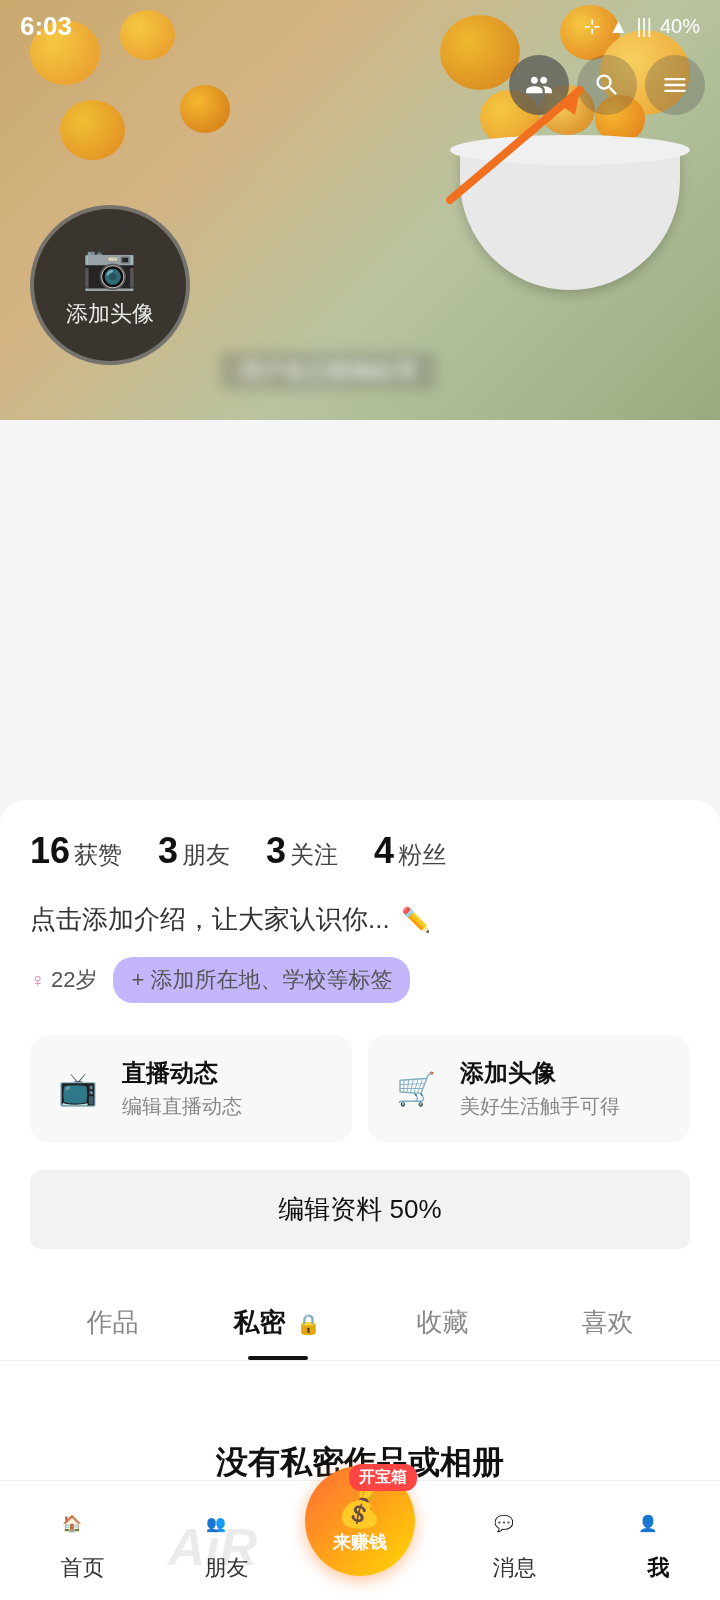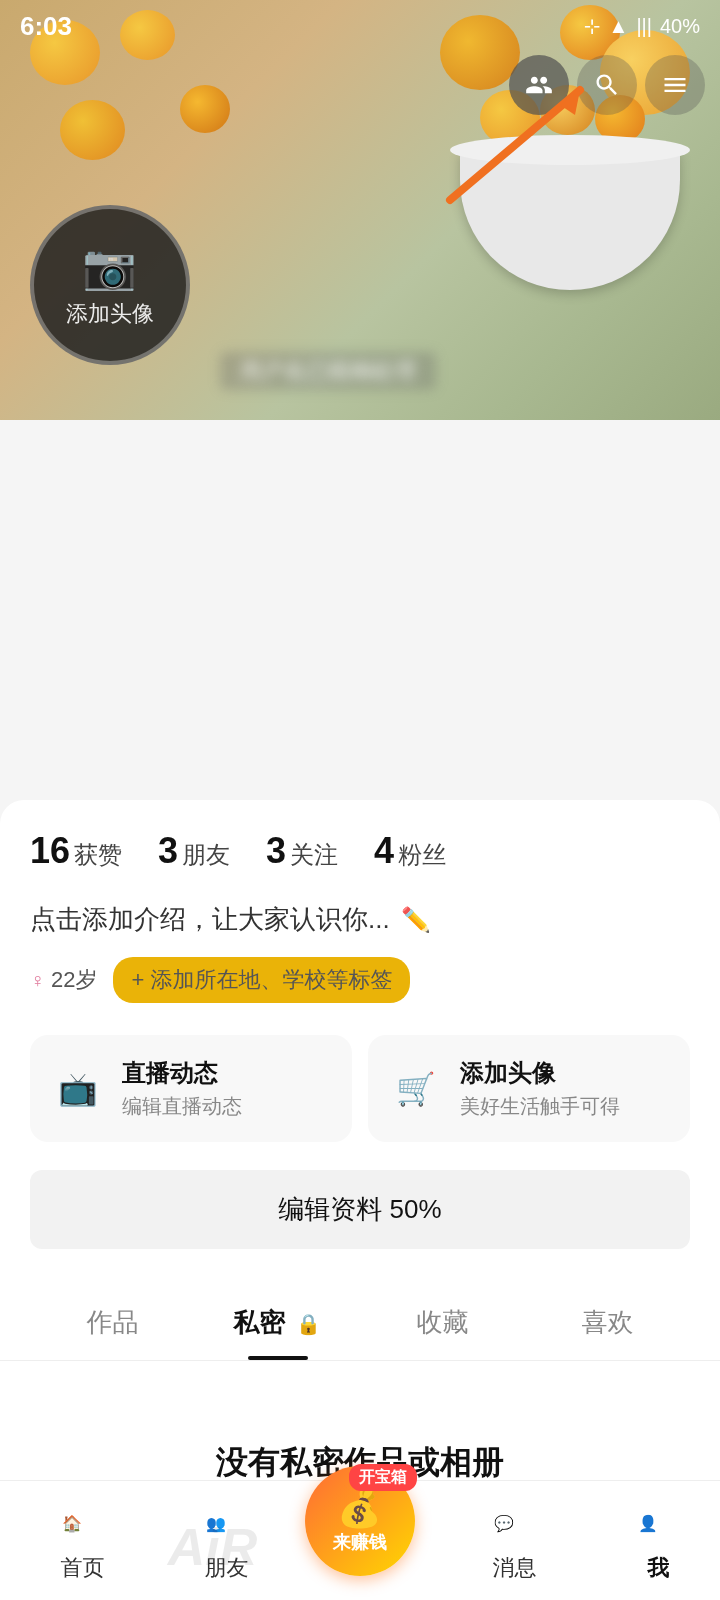--- a/index.html
+++ b/index.html
@@ -260,21 +260,21 @@
       color: #555;
     }
     .gender-icon {
       color: #e07a9c;
       font-size: 20px;
     }
     .add-tag-btn {
       display: flex;
       align-items: center;
       gap: 6px;
-      background: #eab308;
+      background: #c4b5fd;
       border: none;
       border-radius: 20px;
       padding: 8px 18px;
       font-size: 22px;
       color: #555;
       cursor: pointer;
     }
 
     
     .feature-cards {

